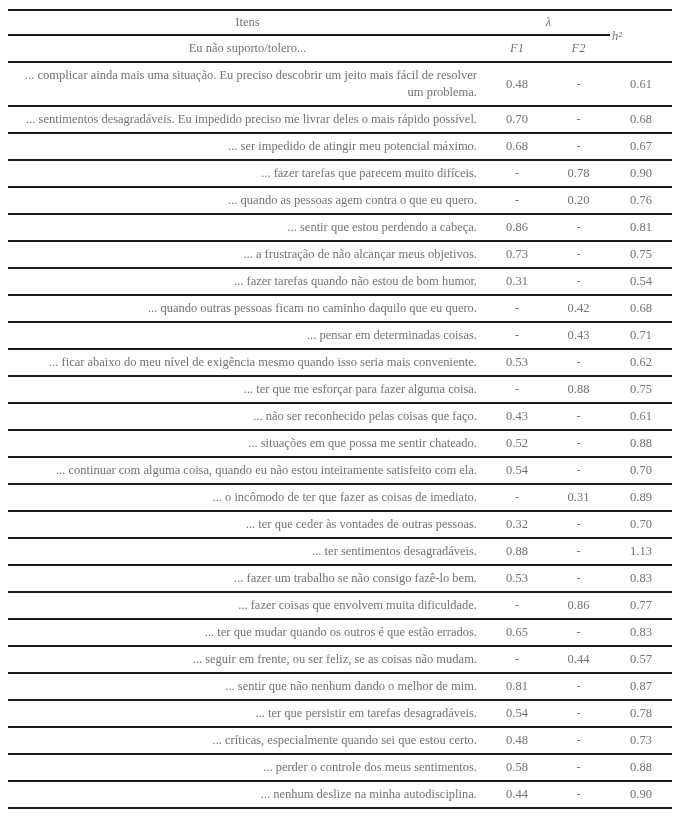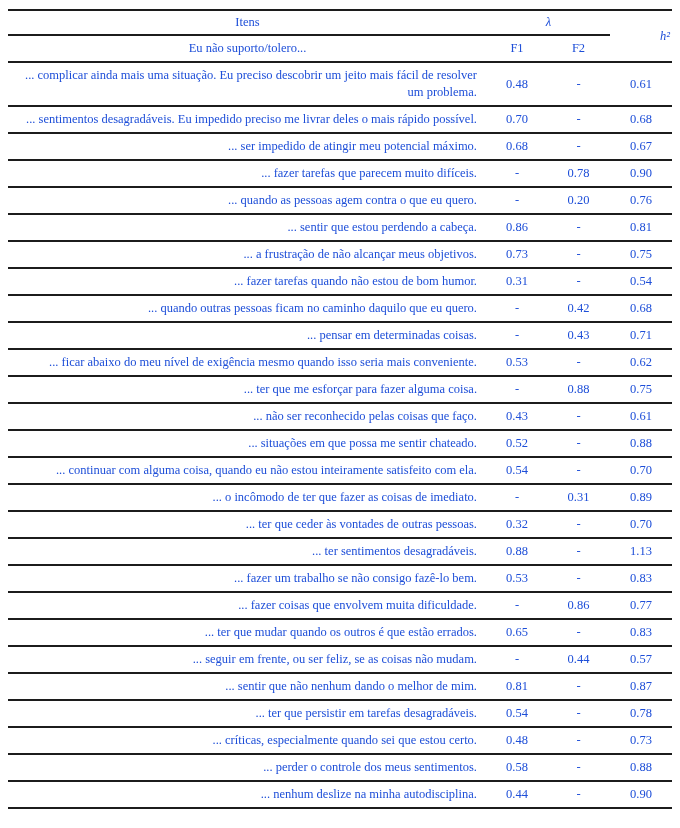--- a/index.html
+++ b/index.html
@@ -14,21 +14,21 @@
     box-sizing: border-box;
     overflow: hidden;
   }
   table.loadings {
     border-collapse: collapse;
     table-layout: fixed;
     width: 664px;
     margin: 9px 0 0 8px;
     font-family: "Liberation Serif", serif;
     font-size: 12.5px;
-    color: #1d4ed8;
+    color: #737373;
     border-top: 2px solid #1c1c1c;
   }
   col.c-item { width: 479px; }
   col.c-f1   { width: 60px; }
   col.c-f2   { width: 63px; }
   col.c-h2   { width: 62px; }
 
   td, th {
     font-weight: normal;
     vertical-align: middle;
@@ -40,25 +40,26 @@
   th.hdr-itens, th.hdr-stem {
     text-align: center;
     padding: 3px 2px;
   }
   th.hdr-lambda {
     text-align: center;
     font-style: italic;
     padding: 3px 2px;
   }
   th.hdr-h2 {
-    text-align: right;
+    text-align: left;
     font-style: italic;
   }
   th.hdr-f {
     text-align: center;
+    font-style: italic;
   }
   td.item-cell {
     text-align: right;
     padding-left: 5px;
     padding-right: 10px;
   }
   td.num-cell {
     text-align: center;
   }
 </style>

